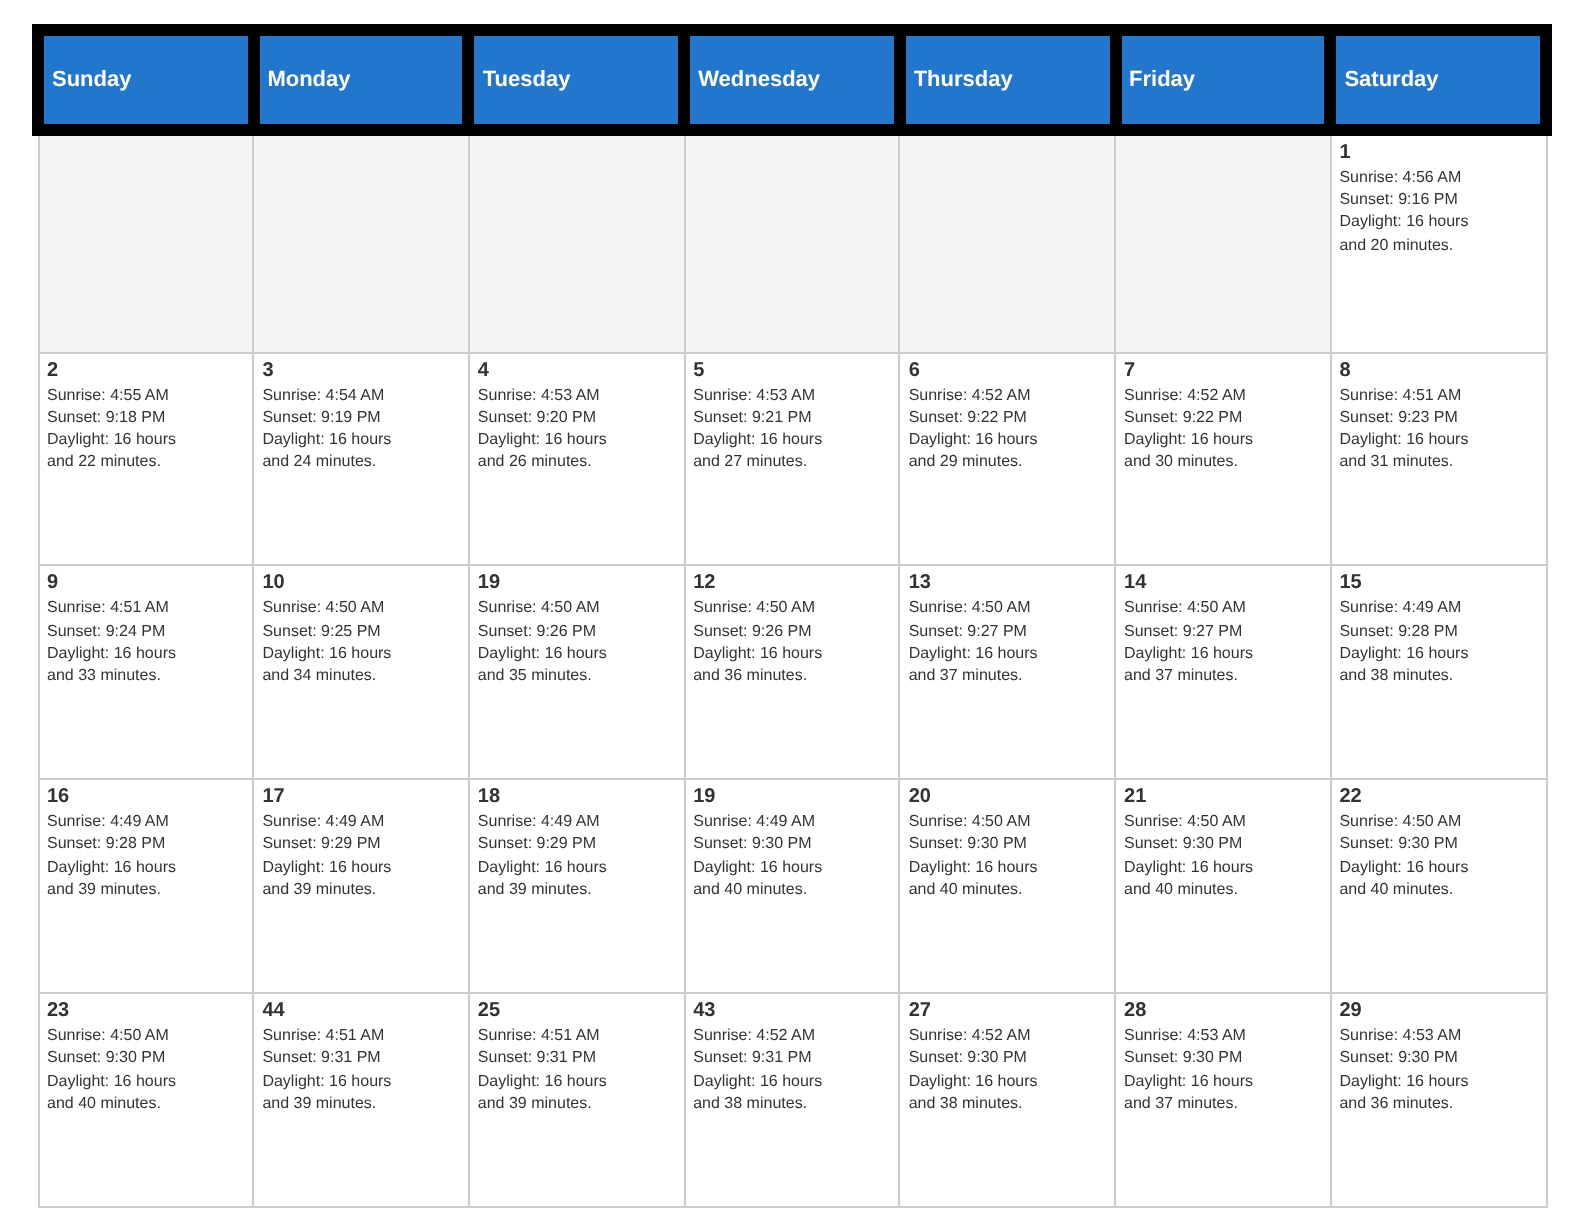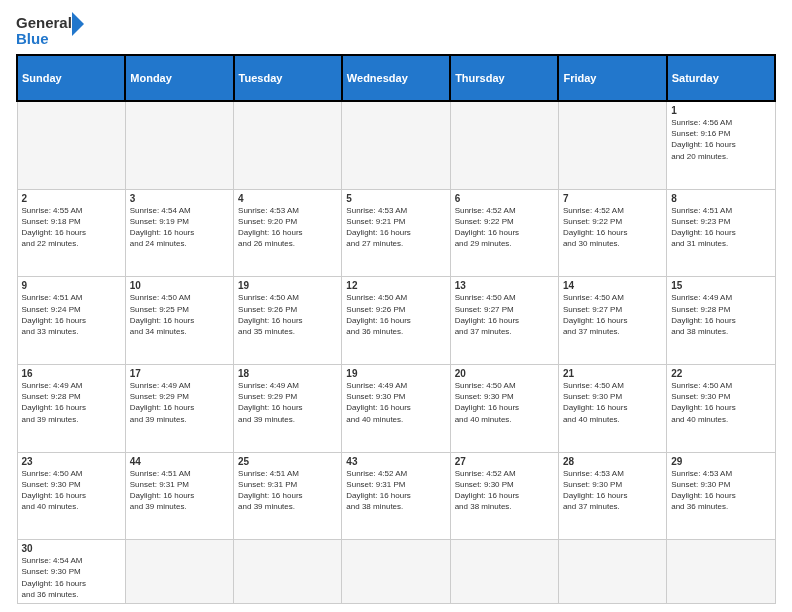--- a/index.html
+++ b/index.html
@@ -47,21 +47,21 @@
       border-collapse: collapse;
       width: 100%;
       table-layout: fixed;
     }
     .calendar thead tr th {
       background: #2277cc;
       color: #fff;
       font-size: 11px;
       font-weight: bold;
       padding: 16px 4px;
-      border: 2px solid #000000;
+      border: 6px solid #000000;
       text-align: left;
     }
     .calendar tbody tr td {
       border: 1px solid #ccc;
       vertical-align: top;
       padding: 3px 4px;
       font-size: 8.5px;
       color: #333;
       background: #fff;
       width: calc(100% / 7);
@@ -82,33 +82,20 @@
       line-height: 1.4;
     }
     .last-row td {
       height: 52px;
     }
   </style>
 </head>
 <body>
 
 <div class="page">
-  <div class="header">
-    <div class="logo">
-        <svg viewBox="0 0 70 36" width="70" height="36">
-          <text x="0" y="16" font-size="15" font-weight="bold" fill="#333" font-family="Arial">General</text>
-          <text x="0" y="32" font-size="15" font-weight="bold" fill="#2277cc" font-family="Arial">Blue</text>
-          <polygon points="56,0 68,12 56,24" fill="#2277cc"></polygon>
-        </svg>
-      </div>
-    <div class="header-right">
-      <div class="month-title"></div>
-      <div class="location"></div>
-    </div>
-  </div>
 
   <table class="calendar">
     <thead>
       <tr>
       <th>Sunday</th>
           <th>Monday</th>
           <th>Tuesday</th>
           <th>Wednesday</th>
           <th>Thursday</th>
           <th>Friday</th>
@@ -241,27 +228,15 @@
           </td>
           <td>
             <span class="day-number">28</span>
             <div class="day-info">Sunrise: 4:53 AM<br>Sunset: 9:30 PM<br>Daylight: 16 hours<br>and 37 minutes.</div>
           </td>
           <td>
             <span class="day-number">29</span>
             <div class="day-info">Sunrise: 4:53 AM<br>Sunset: 9:30 PM<br>Daylight: 16 hours<br>and 36 minutes.</div>
           </td>
         </tr>
-        <tr class="last-row">
-          <td>
-            <span class="day-number">30</span>
-            <div class="day-info">Sunrise: 4:54 AM<br>Sunset: 9:30 PM<br>Daylight: 16 hours<br>and 36 minutes.</div>
-          </td>
-          <td class="empty"></td>
-          <td class="empty"></td>
-          <td class="empty"></td>
-          <td class="empty"></td>
-          <td class="empty"></td>
-          <td class="empty"></td>
-        </tr>
       </tbody>
   </table>
 </div>
 
 </body></html>

